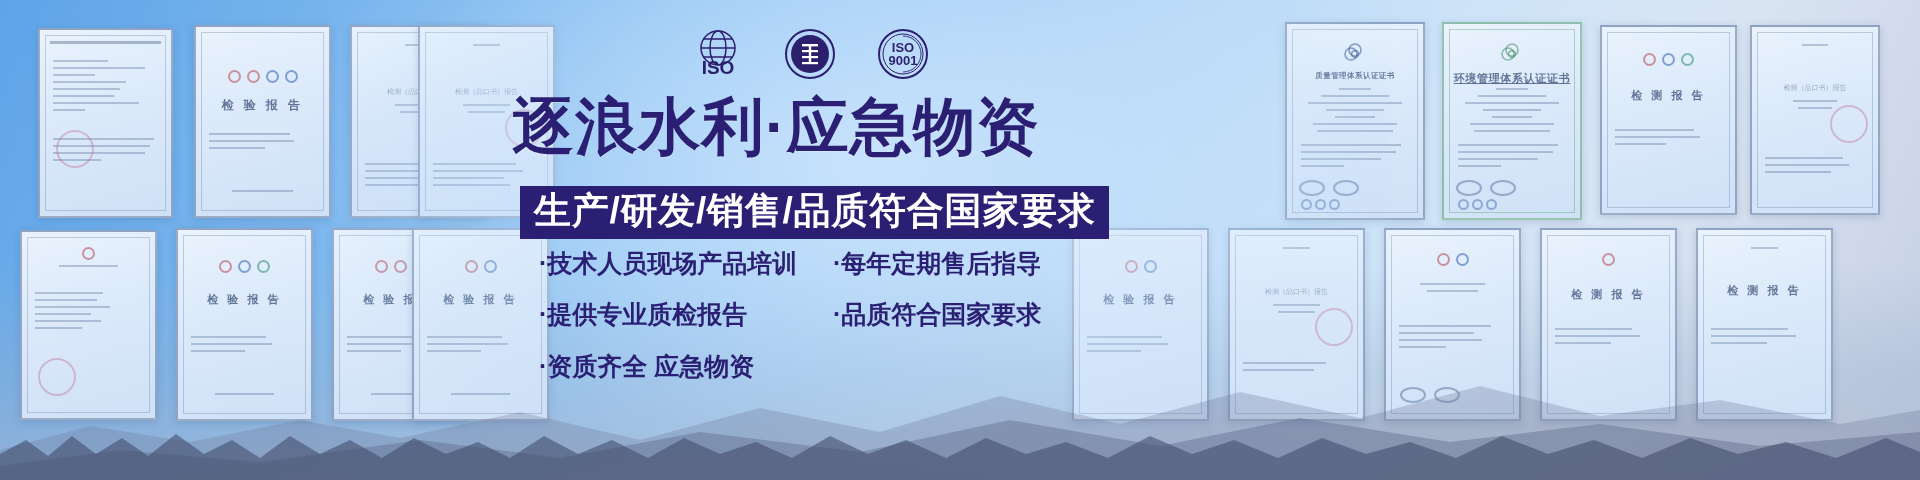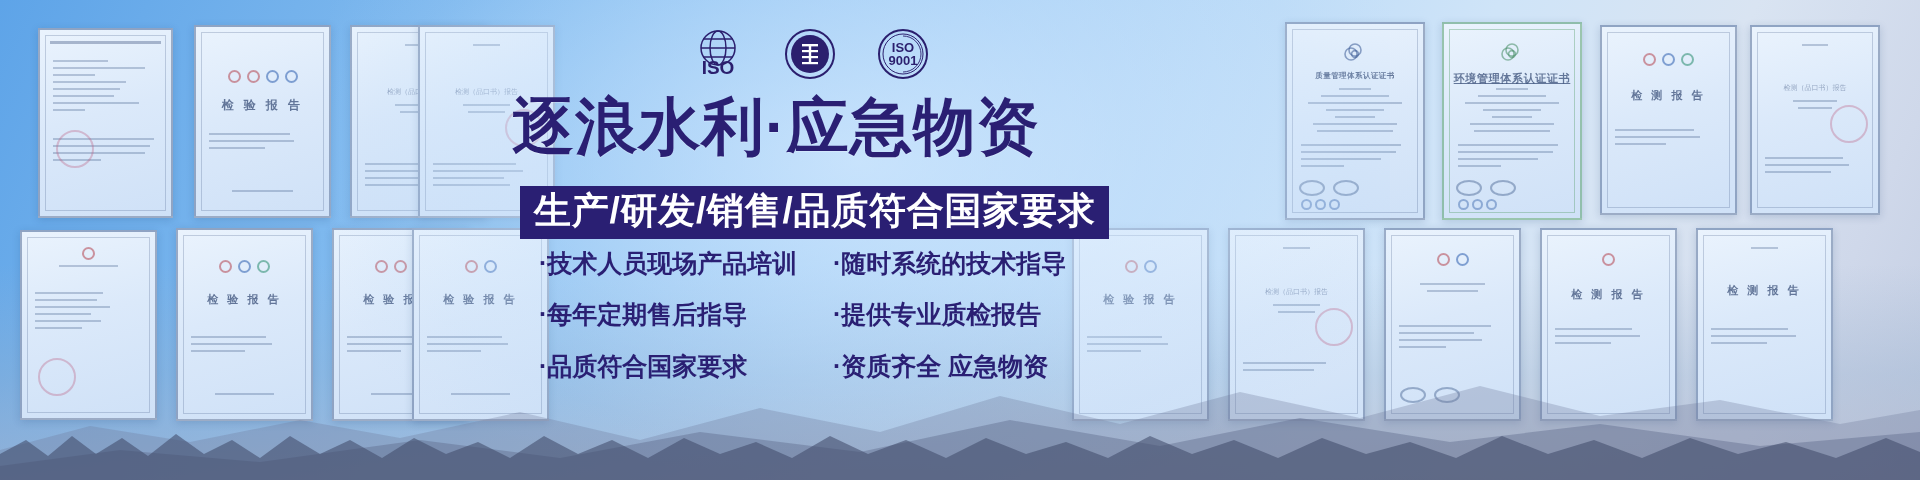--- a/index.html
+++ b/index.html
@@ -533,21 +533,20 @@
   </div>
 
   <h1 class="headline">逐浪水利·应急物资</h1>
 
   <div class="subbar">
     <span>生产/研发/销售/品质符合国家要求</span>
   </div>
 
   <div class="features">
     <div class="feature">·技术人员现场产品培训</div>
-    <div class="feature">·随时系统的技术指导</div>
     <div class="feature">·每年定期售后指导</div>
     <div class="feature">·提供专业质检报告</div>
     <div class="feature">·品质符合国家要求</div>
     <div class="feature">·资质齐全 应急物资</div>
   </div>
 
   <svg class="hills" viewBox="0 0 1920 180" preserveAspectRatio="none">
     <path d="M0,180 L0,150 L90,126 L190,142 L300,120 L400,138 L520,112 L640,140
              L760,108 L880,132 L1000,96 L1120,124 L1240,92 L1360,118
              L1480,86 L1600,116 L1720,100 L1840,124 L1920,110 L1920,180 Z" fill="rgba(108,120,152,0.30)"></path>

